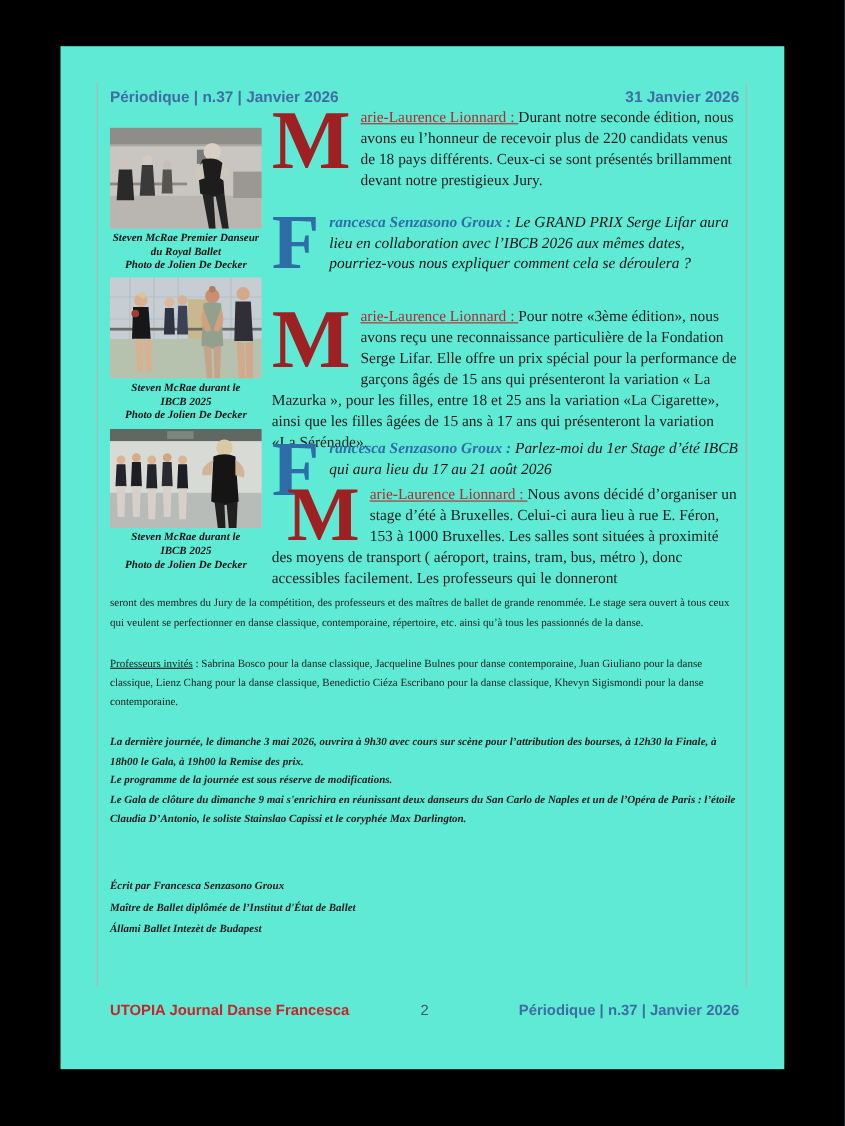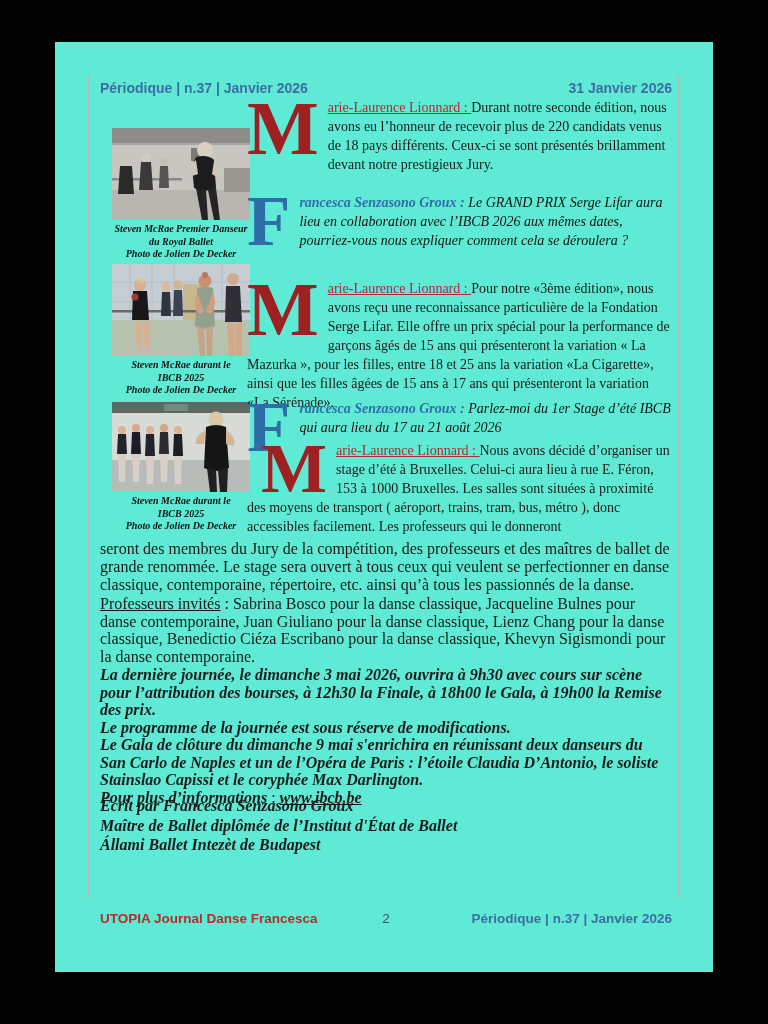--- a/index.html
+++ b/index.html
@@ -9,26 +9,26 @@
   .vline{position:absolute;top:33px;height:822px;width:0;border-left:1.5px solid #b5b5b5;}
   .vline.left{left:33px;}
   .vline.right{left:623px;}
   .hdr{position:absolute;top:38px;left:45px;right:41px;display:flex;justify-content:space-between;
        font-family:"Liberation Sans", sans-serif;font-size:14px;font-weight:600;color:#3e6da3;}
   .ftr{position:absolute;top:869px;left:45px;right:41px;height:20px;
        font-family:"Liberation Sans", sans-serif;font-size:13.5px;font-weight:600;}
   .ftr .fl{position:absolute;left:0;color:#c4262b;}
   .ftr .fc{position:absolute;left:0;right:0;text-align:center;color:#44546a;font-weight:400;}
   .ftr .fr{position:absolute;right:0;color:#3e6da3;}
-  figure{margin:12px;position:absolute;left:45px;width:138px;}
+  figure{margin:0;position:absolute;left:45px;width:138px;}
   figure svg{display:block;width:138px;}
   figcaption{margin-top:3px;text-align:center;font-size:10px;line-height:12.5px;
              font-weight:bold;font-style:italic;white-space:pre-line;color:#111;}
   .col{position:absolute;left:192px;width:424px;font-size:14px;line-height:19px;color:#1b1b1b;}
-  .full{position:absolute;left:45px;width:572px;font-size:16px;color:#1b1b1b;}
+  .full{position:absolute;left:45px;width:572px;font-size:10px;color:#1b1b1b;}
   .dropcap{float:left;font-weight:bold;line-height:0.72;margin:3px 9px 0 0;}
   .dc-red{color:#9e2023;font-size:76px;}
   .dc-blue{color:#2e6da8;font-size:71px;}
   .dc-sm{font-size:70px;margin-left:14px;}
   .name-red{color:#b22a2e;text-decoration:underline;}
   .name-blue{color:#2e6da8;font-weight:bold;font-style:italic;}
   .q{font-weight:normal;font-style:italic;color:#121212;}
   .u{text-decoration:underline;}
   .prog{line-height:17.5px;font-weight:bold;font-style:italic;}
   .prog p{margin:0;}
@@ -178,21 +178,20 @@
   </div>
 
   <div class="full" style="top:553px;line-height:17.5px;">
     <span class="u">Professeurs invités</span><span> : </span><span>Sabrina Bosco pour la danse classique, Jacqueline Bulnes pour danse contemporaine, Juan Giuliano pour la danse classique, Lienz Chang pour la danse classique, Benedictio Ciéza Escribano pour la danse classique, Khevyn Sigismondi pour la danse contemporaine.</span>
   </div>
 
   <div class="full prog" style="top:624px;">
     <p>La dernière journée, le dimanche 3 mai 2026, ouvrira à 9h30 avec cours sur scène pour l’attribution des bourses, à 12h30 la Finale, à 18h00 le Gala, à 19h00 la Remise des prix.</p>
     <p>Le programme de la journée est sous réserve de modifications.</p>
     <p>Le Gala de clôture du dimanche 9 mai s'enrichira en réunissant deux danseurs du San Carlo de Naples et un de l’Opéra de Paris : l’étoile Claudia D’Antonio, le soliste Stainslao Capissi et le coryphée Max Darlington.</p>
-    <p><span>Pour plus d’informations</span><span style="font-weight:400;font-style:normal;"> : </span><a class="link" href="#">www.ibcb.be</a></p>
   </div>
 
   <div class="full sig" style="top:754px;">
     <div>Écrit par Francesca Senzasono Groux</div>
     <div>Maître de Ballet diplômée de l’Institut d'État de Ballet</div>
     <div>Állami Ballet Intezèt de Budapest</div>
   </div>
 
   <div class="ftr">
     <span class="fc">2</span>

